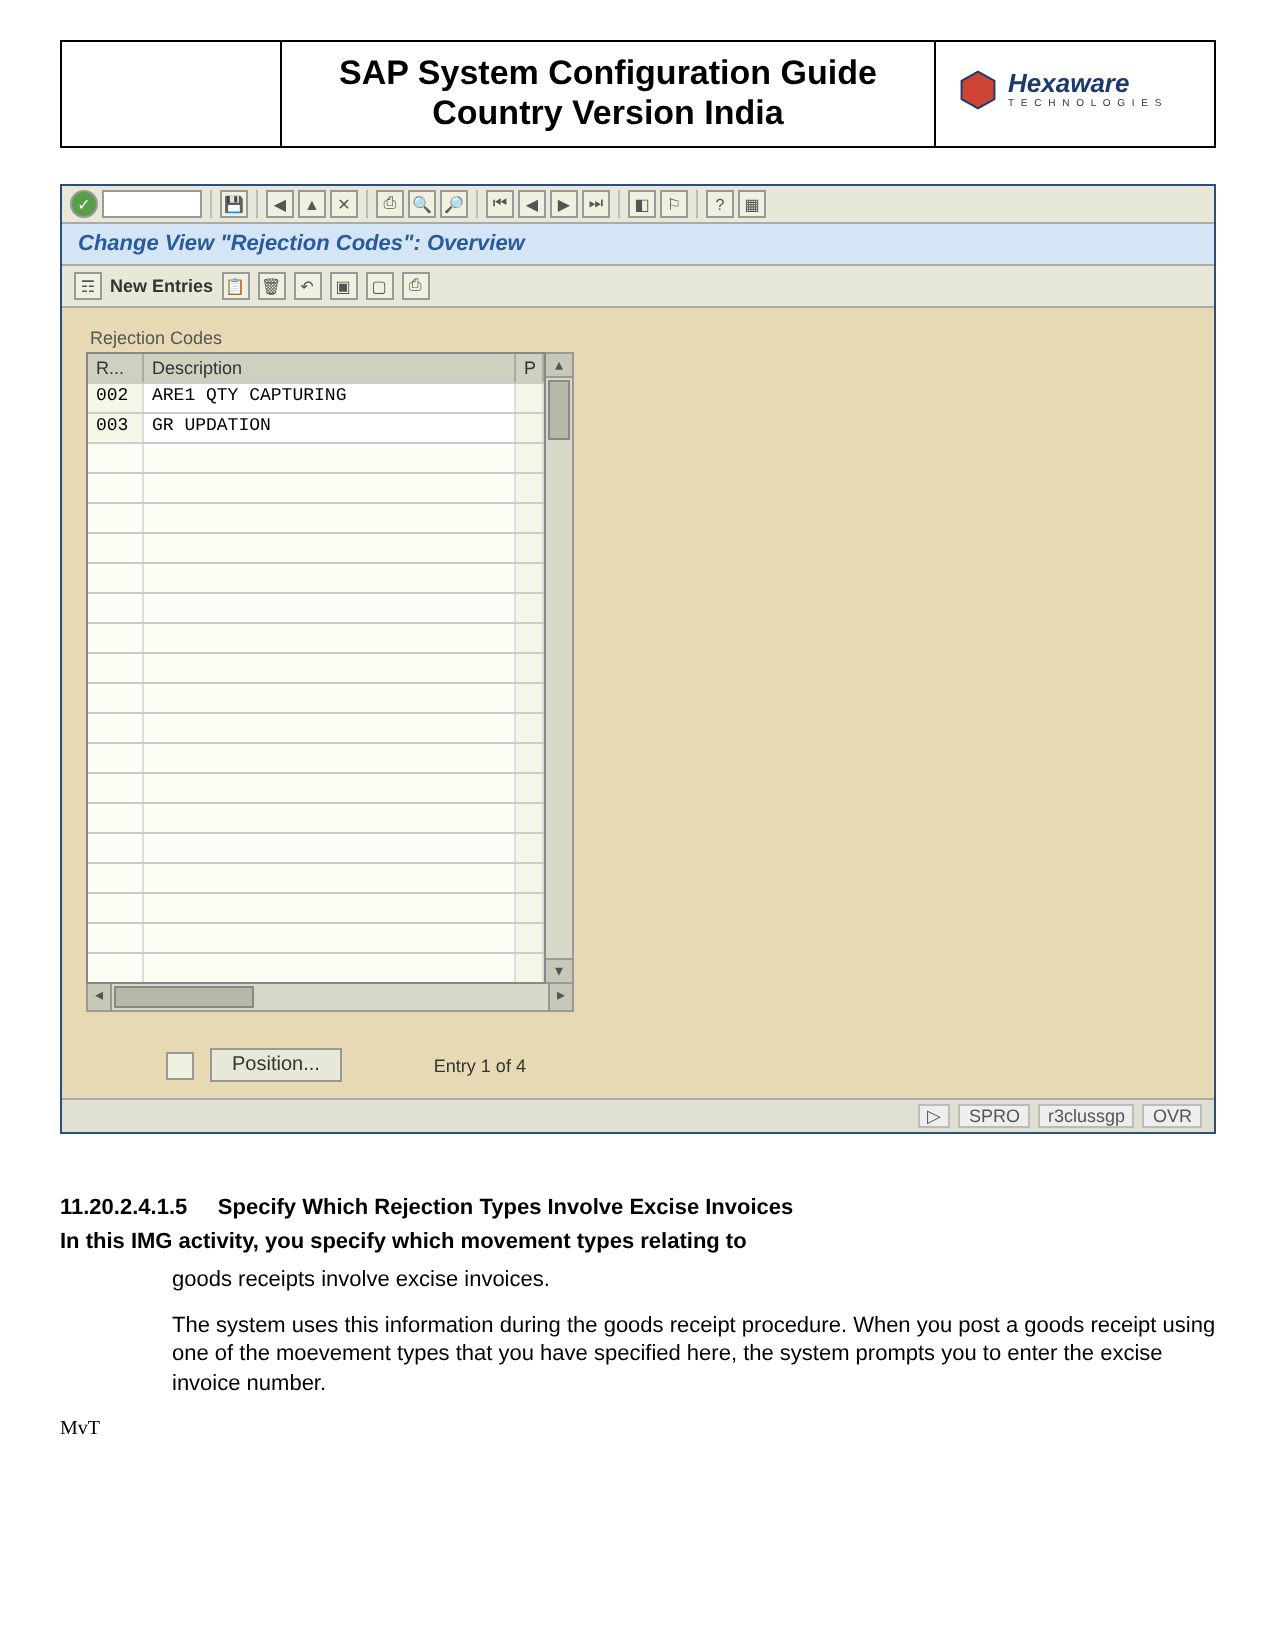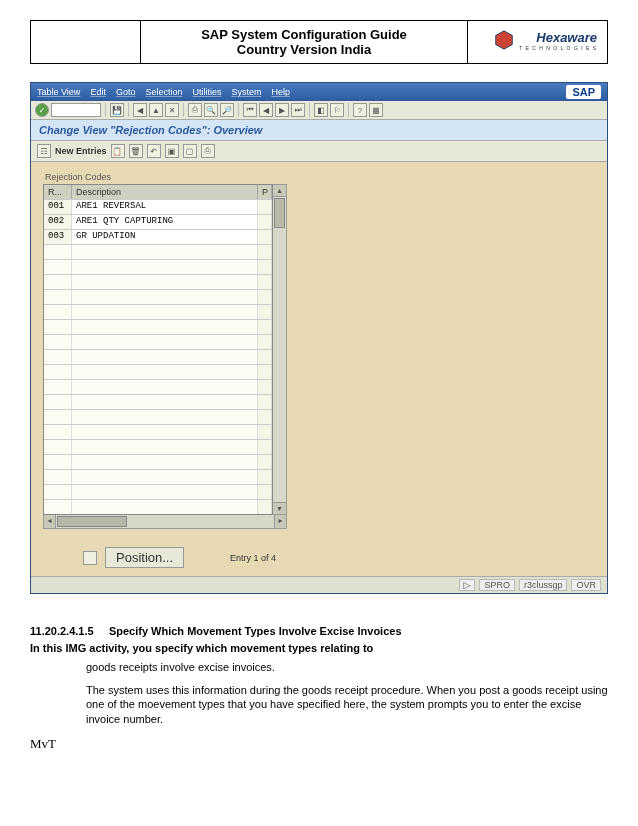--- a/index.html
+++ b/index.html
@@ -1,21 +1,21 @@
 <!DOCTYPE html>
 <html><head>
 <meta charset="utf-8">
 <style>
 * { box-sizing: border-box; margin: 0; padding: 0; }
 body { font-family: Arial, sans-serif; background: #fff; width: 638px; }
 .page { padding: 20px 30px; }
 .header-table { width: 100%; border-collapse: collapse; margin-bottom: 18px; }
 .header-table td { border: 1px solid #000; padding: 6px 10px; vertical-align: middle; }
-.header-title-cell { text-align: center; font-weight: bold; font-size: 13px; }
-.logo-cell { width: 140px; text-align: right; }
+.header-title-cell { text-align: center; font-weight: bold; font-size: 17px; }
+.logo-cell { width: 140px; text-align: left; }
 .hexaware-logo { display: inline-flex; align-items: center; gap: 4px; }
 .hex-icon { width: 22px; height: 22px; }
 .hex-text { font-weight: bold; font-size: 13px; color: #1a3a6e; font-style: italic; }
 .hex-sub { font-size: 5px; letter-spacing: 1px; color: #333; }
 
 .sap-window { border: 1px solid #2b4f7a; width: 100%; background: #e8d9b5; font-size: 9px; }
 .sap-menubar { background: linear-gradient(#4a7abf,#2b5c9e); color: #fff; display: flex; align-items: center; padding: 2px 6px; gap: 10px; font-size: 9px; position: relative; }
 .sap-menubar span { text-decoration: underline; text-decoration-color: rgba(255,255,255,0.4); }
 .sap-logo-corner { margin-left: auto; background: #fff; color: #0a3d8f; font-weight: bold; padding: 1px 6px; font-size: 11px; border-radius: 2px; }
 .sap-toolbar { background: #e8e8d8; border-bottom: 1px solid #aaa; padding: 2px 4px; display: flex; gap: 2px; align-items: center; }
@@ -46,31 +46,31 @@
 .vscroll { width: 14px; background: #d8d8c8; border: 1px solid #999; border-left: none; display: flex; flex-direction: column; }
 .vscroll .arrow { height: 12px; background: #c8c8b8; border-bottom: 1px solid #999; font-size: 8px; text-align: center; line-height: 12px; color: #555; }
 .vscroll .arrow.down { border-top: 1px solid #999; border-bottom: none; margin-top: auto; }
 .vscroll .thumb { height: 30px; background: #b8b8a8; border: 1px solid #888; margin: 1px; }
 .hscroll { display: flex; width: 244px; height: 14px; background: #d8d8c8; border: 1px solid #999; border-top: none; margin-top: 0; }
 .hscroll .harrow { width: 12px; background: #c8c8b8; font-size: 8px; text-align: center; line-height: 12px; color: #555; border-right: 1px solid #999; }
 .hscroll .harrow.r { border-left: 1px solid #999; border-right: none; margin-left: auto; }
 .hscroll .hthumb { width: 70px; background: #b8b8a8; border: 1px solid #888; margin: 1px; }
 
 .nav-row { display: flex; align-items: center; gap: 8px; margin-top: 18px; padding-left: 40px; font-size: 9px; color: #333; }
-.nav-btn { padding: 2px 10px; background: #e8e8d8; border: 1px solid #999; font-size: 13px; }
+.nav-btn { padding: 2px 10px; background: #e8e8d8; border: 1px solid #999; font-size: 10px; }
 .nav-icon { width: 14px; height: 14px; border: 1px solid #999; background: #f0f0e0; }
 
 .sap-status { background: #e0e0d0; border-top: 1px solid #aaa; padding: 2px 6px; display: flex; justify-content: flex-end; gap: 4px; font-size: 9px; color: #555; }
 .status-cell { border: 1px solid #bbb; padding: 0 4px; background: #eee; }
 
 .doc-content { margin-top: 30px; font-size: 11px; color: #000; line-height: 1.35; }
 .doc-heading { font-weight: bold; margin-bottom: 2px; }
 .doc-subheading { font-weight: bold; }
 .doc-para { margin-left: 56px; margin-top: 4px; margin-bottom: 8px; }
-.mvt { font-family: 'Times New Roman', serif; font-size: 13px; margin-top: 2px; }
+.mvt { font-family: 'Times New Roman', serif; font-size: 10px; margin-top: 2px; }
 </style>
 </head>
 <body>
 <div class="page">
 
 <table class="header-table">
 <tbody>
         <tr>
   <td style="width:110px;"></td>
   <td class="header-title-cell">
@@ -86,30 +86,20 @@
         <div class="hex-text">Hexaware</div>
         <div class="hex-sub">T E C H N O L O G I E S</div>
       </div>
     </div>
   </td>
 </tr>
 </tbody>
     </table>
 
 <div class="sap-window">
-  <div class="sap-menubar">
-    <span>Table View</span>
-    <span>Edit</span>
-    <span>Goto</span>
-    <span>Selection</span>
-    <span>Utilities</span>
-    <span>System</span>
-    <span>Help</span>
-    <span class="sap-logo-corner">SAP</span>
-  </div>
   <div class="sap-toolbar">
     <span class="tb-btn tb-green">✓</span>
     <input class="sap-cmd" style="">
     <span class="tb-sep"></span>
     <span class="tb-btn">💾</span>
     <span class="tb-sep"></span>
     <span class="tb-btn">◀</span>
     <span class="tb-btn">▲</span>
     <span class="tb-btn">✕</span>
     <span class="tb-sep"></span>
@@ -143,25 +133,20 @@
     <div class="panel-title">Rejection Codes</div>
     <div class="grid-wrap">
       <div class="grid">
         <div class="grid-header">
           <div class="col col-a">R...</div>
           <div class="col col-b">Description</div>
           <div class="col col-c">P</div>
         </div>
         <div id="grid-rows">
               <div class="grid-row">
-                <div class="cell cell-a">001</div>
-                <div class="cell cell-b">ARE1 REVERSAL</div>
-                <div class="cell cell-c"></div>
-              </div>
-              <div class="grid-row">
                 <div class="cell cell-a">002</div>
                 <div class="cell cell-b">ARE1 QTY CAPTURING</div>
                 <div class="cell cell-c"></div>
               </div>
               <div class="grid-row">
                 <div class="cell cell-a">003</div>
                 <div class="cell cell-b">GR UPDATION</div>
                 <div class="cell cell-c"></div>
               </div>
               <div class="grid-row empty">
@@ -278,21 +263,21 @@
     <span class="status-cell">▷</span>
     <span class="status-cell">SPRO</span>
     <span class="status-cell">r3clussgp</span>
     <span class="status-cell">OVR</span>
   </div>
 </div>
 
 <div class="doc-content">
   <div class="doc-heading">
     <span>11.20.2.4.1.5</span>&nbsp;&nbsp;&nbsp;&nbsp;
-    <span>Specify Which Movement Types Involve Excise Invoices</span>
+    <span>Specify Which Rejection Types Involve Excise Invoices</span>
   </div>
   <div class="doc-subheading">In this IMG activity, you specify which movement types relating to</div>
   <div class="doc-para">goods receipts involve excise invoices.</div>
   <div class="doc-para">The system uses this information during the goods receipt procedure. When you post a goods receipt using one of the moevement types that you have specified here, the system prompts you to enter the excise invoice number.</div>
   <div class="mvt">MvT</div>
 </div>
 
 </div>
 
 </body></html>

